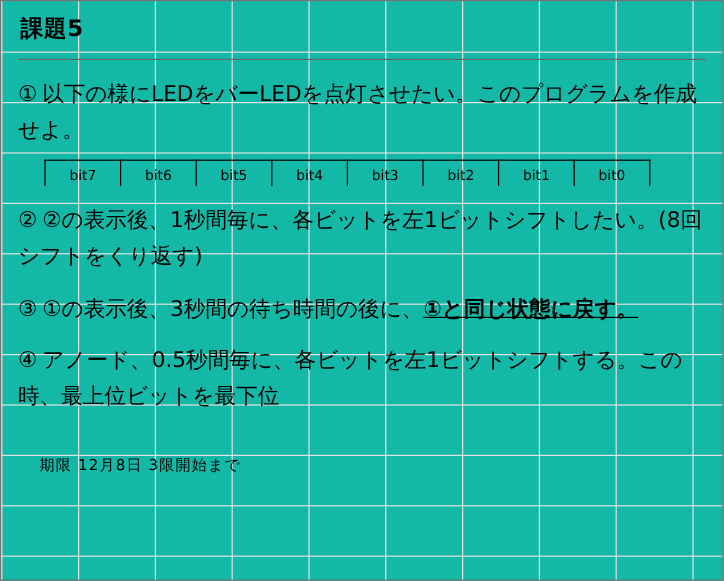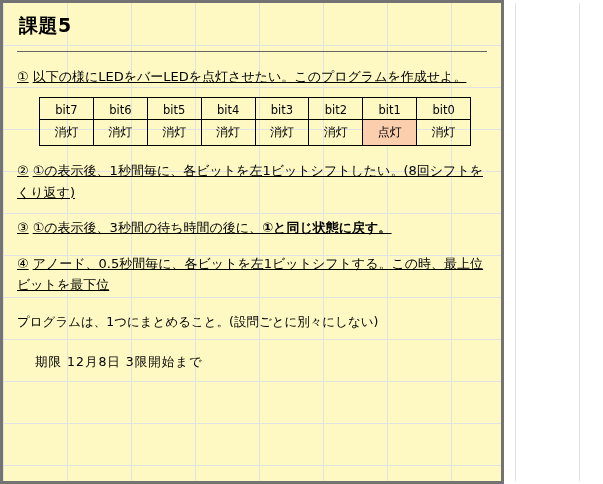--- a/index.html
+++ b/index.html
@@ -9,25 +9,25 @@
   body {
     width: 603px;
     height: 484px;
     background: #ffffff;
     font-family: "DejaVu Sans", "Liberation Sans", sans-serif;
     color: #000000;
     overflow: hidden;
   }
   #page {
     position: relative;
-    width: 504px;
+    width: 603px;
     height: 484px;
     box-sizing: border-box;
-    border: 3px solid #737373;
-    background: #fef9c3;
+    border: 1px solid #737373;
+    background: #14b8a6;
   }
   
   .grid-line-v {
     position: absolute;
     top: 0;
     bottom: 0;
     width: 1px;
     background: #e2e2e2;
   }
   .grid-line-h {
@@ -56,24 +56,23 @@
   p.para {
     font-size: 12.5px;
     line-height: 1.65;
     margin: 0 0 4px 0;
     text-align: left;
   }
   .indent {
     text-indent: 12px;
   }
   .item {
-    font-size: 13px;
+    font-size: 18px;
     line-height: 1.65;
     margin: 14px 0 0 0;
-    text-decoration: underline;
   }
   .item .marker {
     margin-right: 4px;
   }
   .item .body {
     display: inline;
   }
   .hang {
     display: block;
     margin-left: 0;
@@ -112,21 +111,21 @@
   }
   table.bitgrid td.state.on {
     background: #fbcfae;
   }
   .footer-note {
     font-size: 12.5px;
     margin-top: 18px;
   }
   .deadline {
     font-size: 12.5px;
-    margin-top: 23px;
+    margin-top: 34px;
     margin-left: 18px;
     letter-spacing: 1px;
   }
 </style>
 </head>
 <body>
 
 <div id="page">
 
   <div class="grid-line-v" style="left:0px"></div>
@@ -168,43 +167,32 @@
           <tr>
         <td class="hdr-top">bit7</td>
         <td class="hdr-top">bit6</td>
         <td class="hdr-top">bit5</td>
         <td class="hdr-top">bit4</td>
         <td class="hdr-top">bit3</td>
         <td class="hdr-top">bit2</td>
         <td class="hdr-top">bit1</td>
         <td class="hdr-top">bit0</td>
       </tr>
-      <tr>
-        <td class="state">消灯</td>
-        <td class="state">消灯</td>
-        <td class="state">消灯</td>
-        <td class="state">消灯</td>
-        <td class="state">消灯</td>
-        <td class="state">消灯</td>
-        <td class="state on">点灯</td>
-        <td class="state">消灯</td>
-      </tr>
     </tbody>
       </table>
 
     <div class="item">
-      <span class="marker">②</span><span class="body">①の表示後、1秒間毎に、各ビットを左1ビットシフトしたい。(8回シフトをくり返す)</span>
+      <span class="marker">②</span><span class="body">②の表示後、1秒間毎に、各ビットを左1ビットシフトしたい。(8回シフトをくり返す)</span>
     </div>
 
     <div class="item">
       <span class="marker">③</span><span class="body">①の表示後、3秒間の待ち時間の後に、</span><span class="u">①と同じ状態に戻す。</span>
     </div>
 
     <div class="item">
       <span class="marker">④</span><span class="body">アノード、0.5秒間毎に、各ビットを左1ビットシフトする。この時、最上位ビットを最下位</span>
     </div>
 
-    <div class="footer-note">プログラムは、1つにまとめること。(設問ごとに別々にしない)</div>
 
     <div class="deadline">期限  12月8日  3限開始まで</div>
 
   </div>
 </div>
 
 </body></html>

